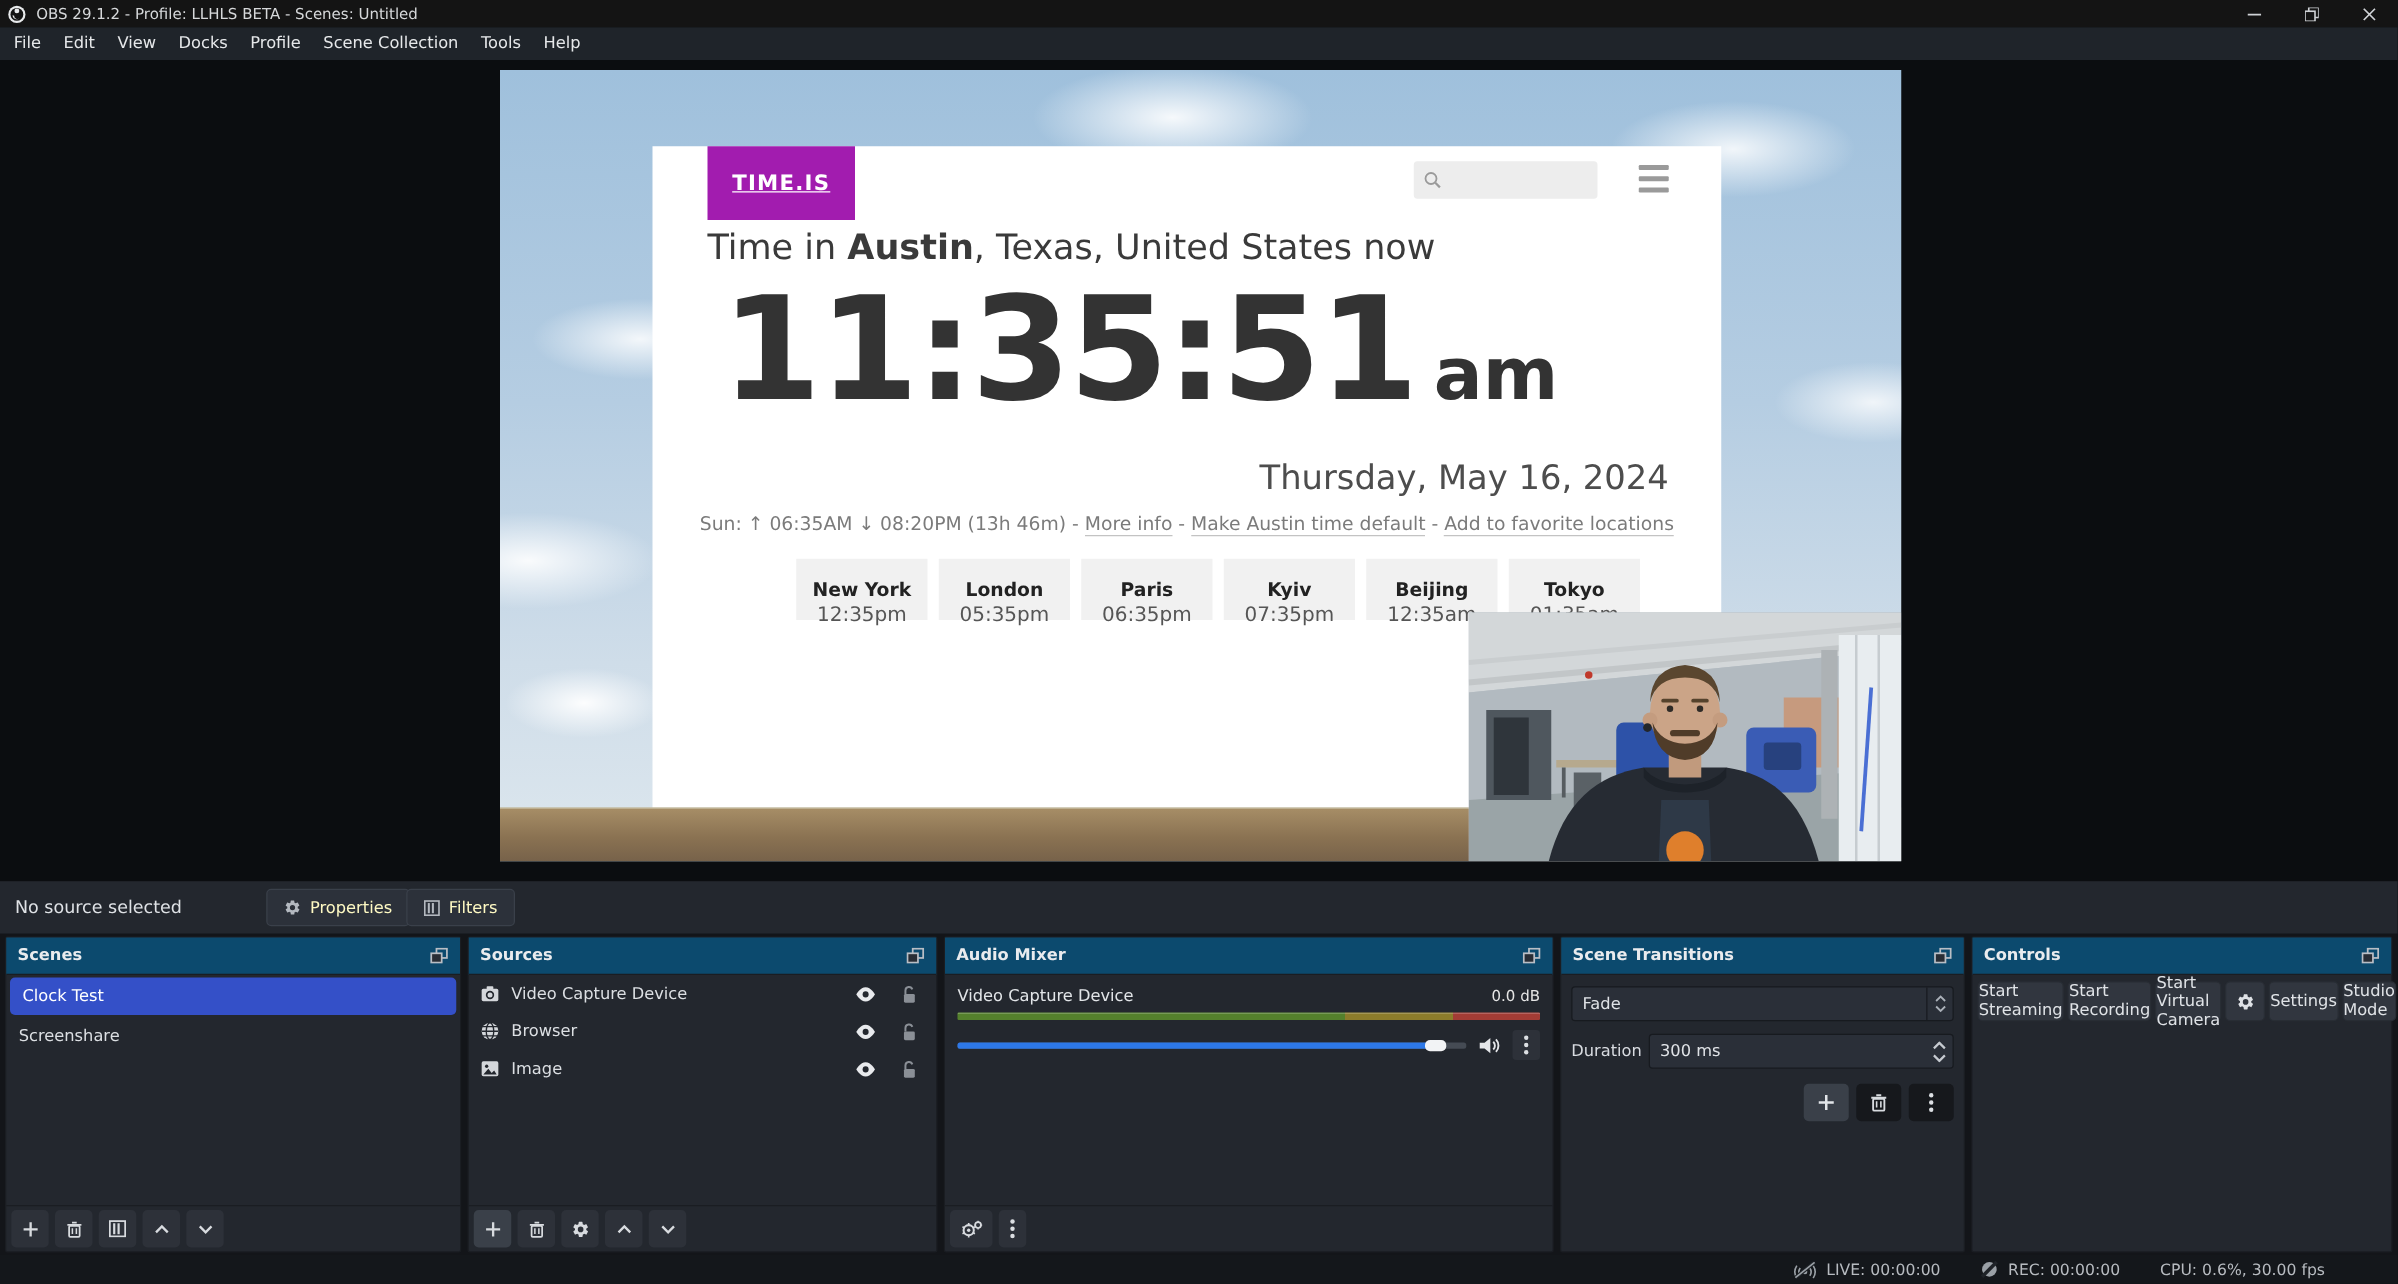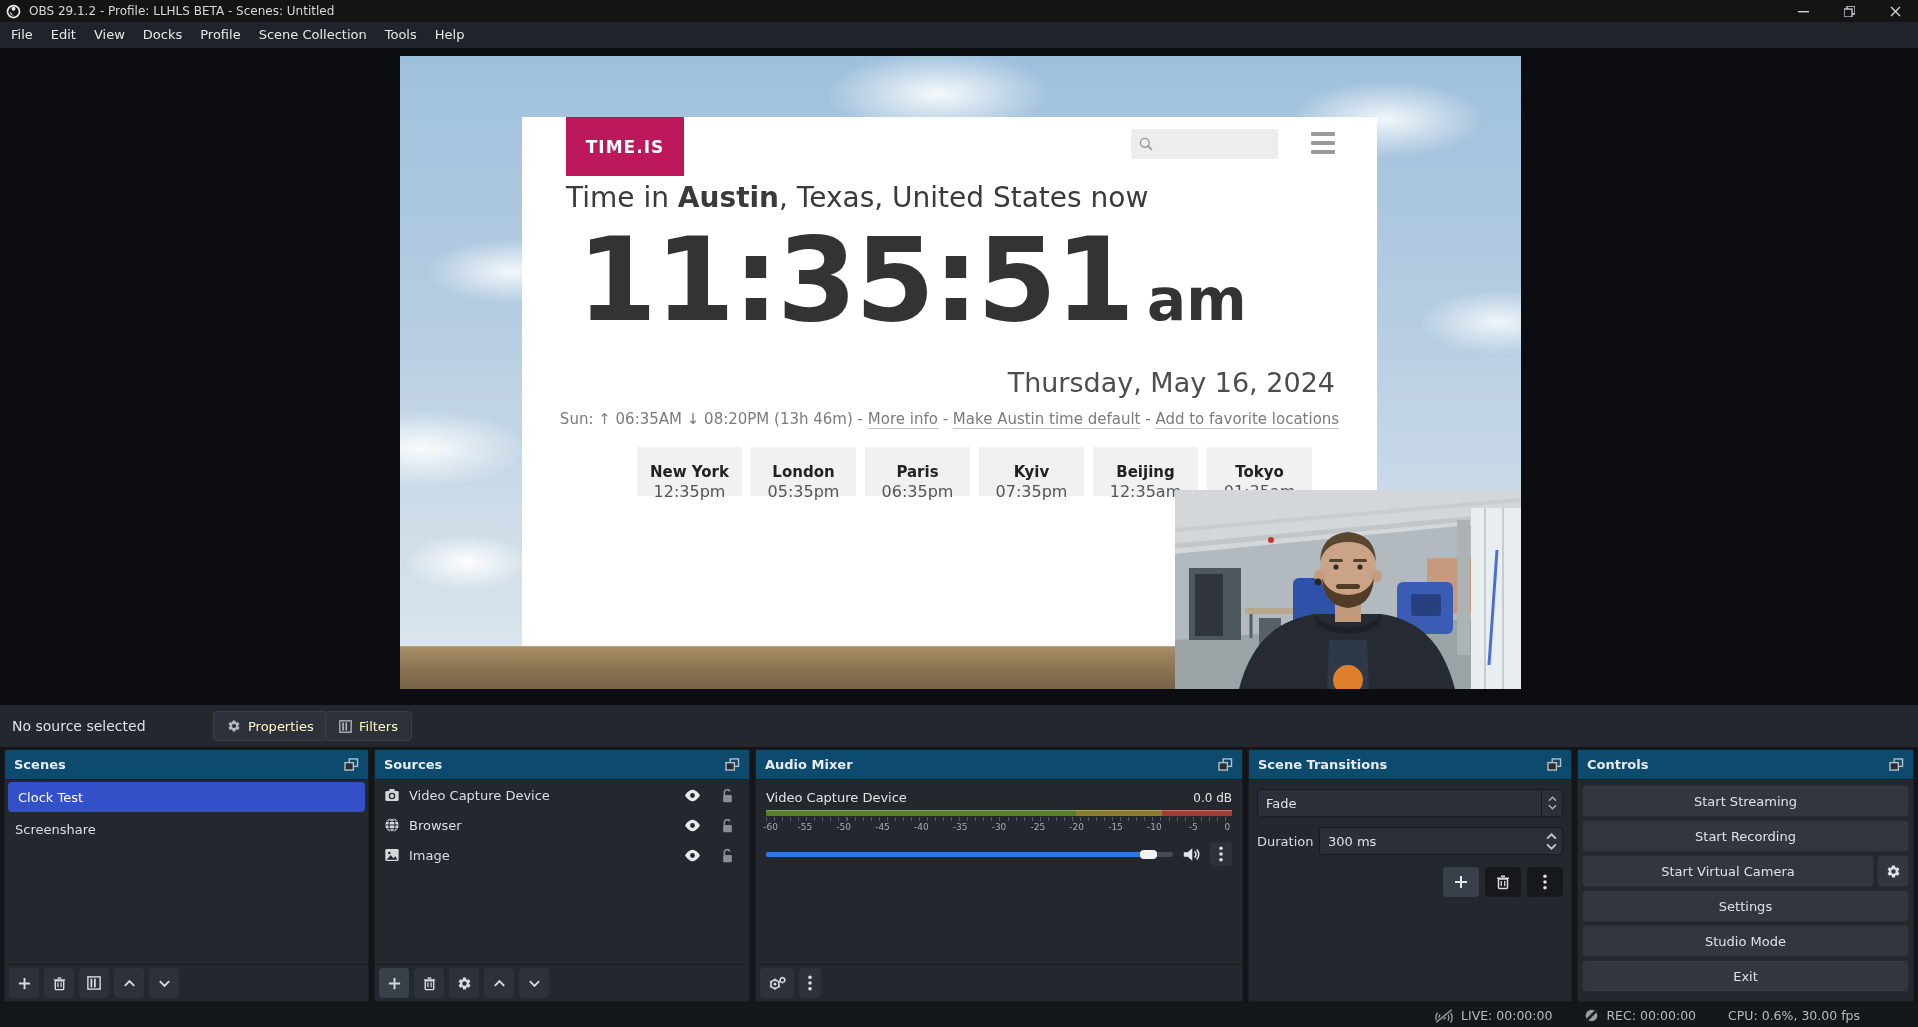--- a/index.html
+++ b/index.html
@@ -32,23 +32,23 @@
       radial-gradient(140px 55px at 88% 10%, rgba(255,255,255,.85), rgba(255,255,255,0) 70%),
       radial-gradient(110px 45px at 98% 42%, rgba(255,255,255,.8), rgba(255,255,255,0) 72%),
       radial-gradient(100px 40px at 30% 16%, rgba(255,255,255,.7), rgba(255,255,255,0) 72%),
       linear-gradient(180deg,#9fc0dc 0%,#b5cde2 42%,#cfdde9 75%,#dde7ee 100%); }
   .desert { left:0; bottom:0; width:100%; height:43px;
             background:linear-gradient(180deg,#a68d66 0%,#8a7252 55%,#77624a 100%);
             border-top:1px solid #b9a77f; }
 
   
   .page { left:122px; top:61px; width:855px; height:529px; background:#ffffff; color:#333; }
-  .ti-logo { left:44px; top:0; width:118px; height:59px; background:#be185d; color:#fff;
+  .ti-logo { left:44px; top:0; width:118px; height:59px; background:#a21caf; color:#fff;
              display:flex; align-items:center; justify-content:center;
-             font-size:17px; font-weight:bold; letter-spacing:1px; }
+             font-size:17px; font-weight:bold; letter-spacing:1px;text-decoration:underline; }
   .ti-search { left:609px; top:12px; width:147px; height:30px; background:#ededed;
                border-radius:3px; display:flex; align-items:center; padding-left:7px; }
   .ti-burger { left:789px; top:15px; width:24px; height:22px; display:flex;
                flex-direction:column; justify-content:space-between; }
   .ti-burger span { display:block; height:4px; background:#9a9a9a; border-radius:1px; }
   .ti-heading { left:44px; top:64px; font-size:28px; color:#3a3a3a; white-space:nowrap; }
   .ti-clock { left:55px; top:100px; display:flex; align-items:baseline; color:#333; }
   .ti-clock .digits { font-size:115px; font-weight:bold; letter-spacing:-2px; line-height:1.1; }
   .ti-clock .ampm { font-size:58px; font-weight:bold; margin-left:14px; }
   .ti-date { right:42px; top:250px; font-size:27px; color:#4d4d4d; }
@@ -122,21 +122,21 @@
   .dur-label { font-size:13px; color:#d8dbe0; width:54px; }
   .spinbox { flex:1; height:28px; background:#2a2f38; border:1px solid #171a1f; border-radius:3px;
              display:flex; align-items:center; }
   .spinbox .val { flex:1; padding-left:8px; font-size:13px; color:#dfe2e6; }
   .spinbox .spin { width:22px; display:flex; flex-direction:column; align-items:center; gap:3px; }
   .tr-btns { margin-top:12px; display:flex; justify-content:flex-end; gap:6px; }
   .tr-btn { width:36px; height:30px; border-radius:4px; display:flex; align-items:center; justify-content:center; }
 
   
   .ctl-body { position:absolute; left:0; right:0; top:30px; padding:5px 4px; display:flex;
-              flex-direction:column; gap:3px; }
+              flex-direction:row; gap:3px; }
   .ctl-row { display:flex; gap:3px; }
   .ctl-btn { flex:1; height:32px; background:#31363f; border-radius:4px; border:1px solid #282d34;
              display:flex; align-items:center; justify-content:center; font-size:13px; color:#dfe2e6; }
   .ctl-gear { flex:0 0 32px; }
 
   
   .statusbar { left:0; top:1004px; width:1918px; height:23px; background:#14171b;
                display:flex; align-items:center; justify-content:flex-end; gap:10px;
                padding-right:58px; font-size:12.5px; color:#b7bbc0; }
   .status-group { display:flex; align-items:center; gap:7px; }
@@ -464,36 +464,20 @@
         <rect x="5.5" y="1" width="9" height="8" fill="none" stroke="#b9bec5" stroke-width="1.5"></rect>
         <rect x="1" y="5" width="9" height="8" fill="#282d35" stroke="#b9bec5" stroke-width="1.5"></rect>
       </svg>
     </div>
     <div class="mix-body">
       <div class="mix-row1">
         <span class="mix-name">Video Capture Device</span>
         <span class="mix-db">0.0 dB</span>
       </div>
       <div class="meter"></div>
-      <div class="ruler">
-        <div class="marks"></div>
-        <span class="tick" style="left:1%;">-60</span>
-        <span class="tick" style="left:8.33%;">-55</span>
-        <span class="tick" style="left:16.67%;">-50</span>
-        <span class="tick" style="left:25%;">-45</span>
-        <span class="tick" style="left:33.33%;">-40</span>
-        <span class="tick" style="left:41.67%;">-35</span>
-        <span class="tick" style="left:50%;">-30</span>
-        <span class="tick" style="left:58.33%;">-25</span>
-        <span class="tick" style="left:66.67%;">-20</span>
-        <span class="tick" style="left:75%;">-15</span>
-        <span class="tick" style="left:83.33%;">-10</span>
-        <span class="tick" style="left:91.67%;">-5</span>
-        <span class="tick" style="left:99%;">0</span>
-      </div>
       <div class="slider-row">
         <div class="slider">
           <div class="track"></div>
             <div class="fill"></div>
           <div class="handle"></div>
         </div>
         <svg width="19" height="17" viewBox="0 0 24 22">
           <path d="M2 8v6h5l6 5V3L7 8H2z" fill="#e4e6e9"></path>
           <path d="M16 7a5.5 5.5 0 0 1 0 8M18.8 4.5a9.5 9.5 0 0 1 0 13" fill="none" stroke="#e4e6e9" stroke-width="2"></path>
         </svg>

